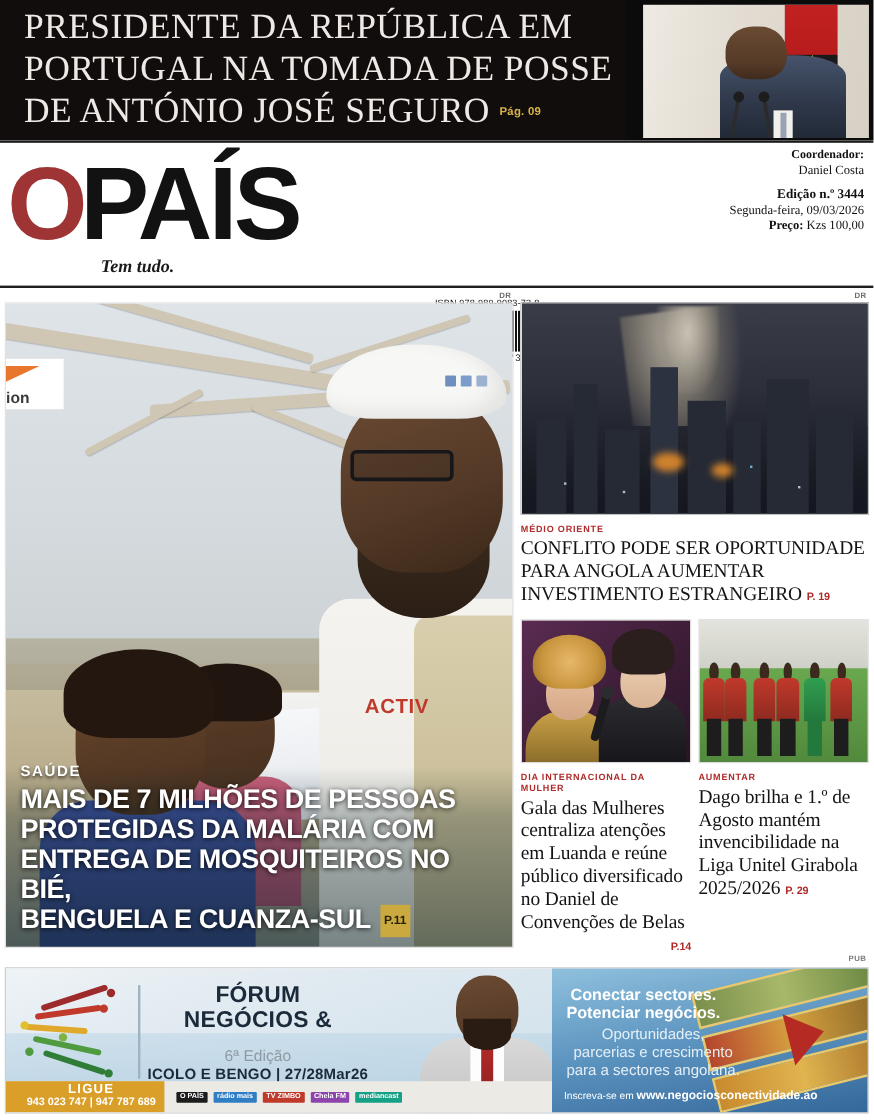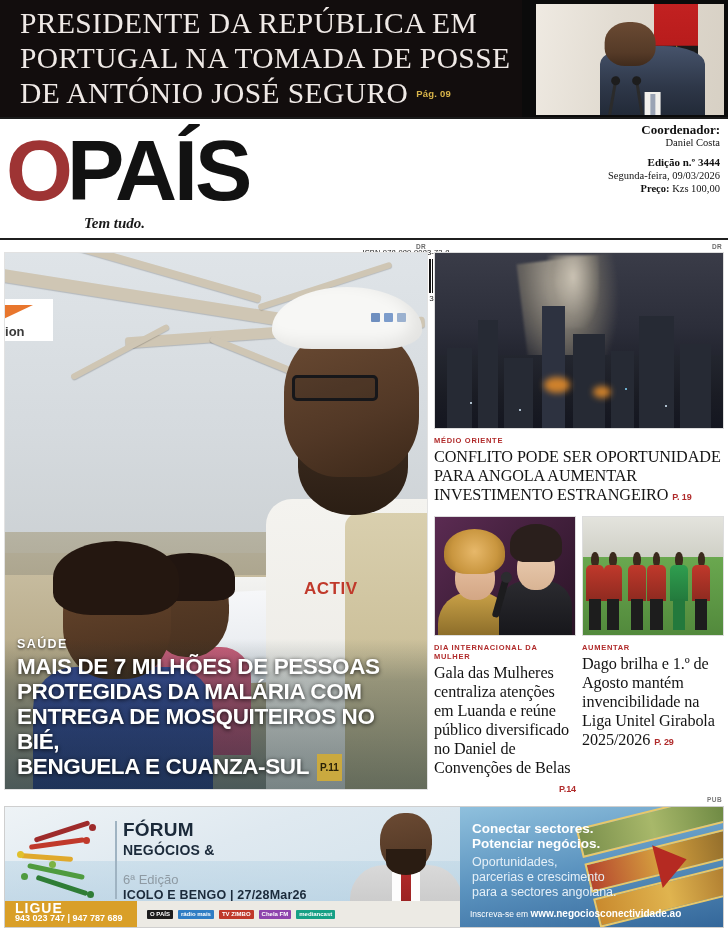--- a/index.html
+++ b/index.html
@@ -73,21 +73,21 @@
       letter-spacing:0.1px; color:#151515; margin-bottom:2px; }
   .bars { height:34px; width:154px; margin:0 auto;
       background:repeating-linear-gradient(90deg,
         #111 0 1px,#fff 1px 2px,#111 2px 4px,#fff 4px 5px,#111 5px 6px,#fff 6px 8px,
         #111 8px 9px,#fff 9px 11px,#111 11px 13px,#fff 13px 14px); }
   .bc-digits { font-family:"Liberation Sans", sans-serif; font-size:8px;
       color:#151515; margin-top:1px; letter-spacing:1px; }
 
   .info-block { position:absolute; right:8px; top:4px; text-align:right;
       font-family:"Liberation Serif", serif; color:#111; line-height:13px; }
-  .info-block .lbl { font-weight:700; font-size:13px; }
+  .info-block .lbl { font-weight:700; font-size:10px; }
   .info-block .val { font-size:10.5px; }
   .info-block .gap { height:7px; }
   .ed { font-weight:700; font-size:11px; }
   .dt { font-size:10.5px; }
   .pr { font-size:10.5px; }
   .pr b { font-weight:700; }
 
   .social-rule { position:absolute; left:442px; right:8px; top:196px; height:1px; background:#b9b9b9; }
   .social { position:absolute; right:8px; top:200px; text-align:right;
       font-family:"Liberation Sans", sans-serif; }
@@ -251,53 +251,53 @@
   .pl .s { position:absolute; bottom:0; left:16%; width:68%; height:40%; background:#1d1d1d; }
   .pl .h { position:absolute; top:0; left:30%; width:40%; height:20%;
       background:#3b2a1d; border-radius:50%; }
   .pl.gk .t { background:linear-gradient(180deg,#2f9e4f 0%,#23793c 100%); }
   .pl.gk .s { background:#23793c; }
 
   
   .pub { position:absolute; right:6px; top:796px; font-family:"Liberation Sans", sans-serif;
       font-size:6.5px; font-weight:700; color:#7a7a7a; letter-spacing:0.4px; }
   .ad { position:absolute; left:4px; right:4px; top:806px; height:122px;
-      border:1px solid #cfcfcf; display:flex; overflow:hidden; background:#fff; }
+      border:1px solid #cfcfcf; display:flex; overflow:hidden; background:#fff;text-align:center; }
   .ad-left { width:455px; position:relative; overflow:hidden;
       background:linear-gradient(160deg,#eef3f6 0%,#dfe9f0 40%,#cfe0ea 100%); }
   .ad-water { position:absolute; left:0; bottom:18px; width:100%; height:48px;
       background:linear-gradient(180deg,#bcd6e6 0%,#a8c8de 100%); opacity:.55; }
   .ad-logo { position:absolute; left:10px; top:14px; width:94px; height:84px; }
   .dotline { position:absolute; height:5px; border-radius:3px; }
   .dot { position:absolute; width:7px; height:7px; border-radius:50%; }
   .ad-title { position:absolute; left:118px; top:12px; }
   .ad-t1 { font-family:"Liberation Sans", sans-serif; font-weight:700; font-size:19px;
       color:#1b2a3a; line-height:21px; letter-spacing:0.2px; }
-  .ad-t2 { font-family:"Liberation Sans", sans-serif; font-weight:700; font-size:14px;
+  .ad-t2 { font-family:"Liberation Sans", sans-serif; font-weight:700; font-size:19px;
       color:#1b2a3a; line-height:21px; letter-spacing:0.2px; }
   .ad-ed { font-family:"Liberation Sans", sans-serif; font-size:13px; color:#8e9aa3;
       margin-top:11px; }
   .ad-loc { font-family:"Liberation Sans", sans-serif; font-weight:700; font-size:12.5px;
       color:#1b2a3a; margin-top:1px; letter-spacing:0.2px; }
   .ad-divider { position:absolute; left:110px; top:14px; width:2px; height:78px; background:#9fb3c2; }
   .ad-person { position:absolute; right:-4px; top:2px; width:118px; height:118px; }
   .apr-head { position:absolute; left:34px; top:4px; width:52px; height:58px;
       background:linear-gradient(170deg,#6b4a33 0%,#4e3523 100%); border-radius:46%; }
   .apr-beard { position:absolute; left:40px; top:40px; width:40px; height:26px;
       background:#2a1c12; border-radius:0 0 50% 50%; }
   .apr-suit { position:absolute; left:4px; top:56px; width:112px; height:62px;
       background:linear-gradient(180deg,#d9d9d9 0%,#c3c3c3 100%); border-radius:34px 34px 0 0; }
   .apr-shirt { position:absolute; left:46px; top:58px; width:28px; height:60px; background:#fdfdfd; }
   .apr-tie { position:absolute; left:55px; top:62px; width:10px; height:52px;
       background:linear-gradient(180deg,#b02a2a 0%,#8d1f1f 100%); }
   .ad-strip { position:absolute; left:0; bottom:0; width:100%; height:26px;
       background:#eceae4; display:flex; align-items:center; }
   .ligue { width:132px; height:26px; background:#d99f28; color:#fff;
       font-family:"Liberation Sans", sans-serif; padding:2px 0 0 10px; }
-  .ligue .l1 { font-size:14px; font-weight:700; letter-spacing:1px; line-height:10px; }
+  .ligue .l1 { font-size:11px; font-weight:700; letter-spacing:1px; line-height:10px; }
   .ligue .l2 { font-size:9px; font-weight:700; line-height:11px; }
   .sponsors { flex:1; display:flex; align-items:center; gap:5px; padding-left:10px; }
   .sp { height:9px; border-radius:1px; font-family:"Liberation Sans", sans-serif;
       font-size:6px; color:#fff; font-weight:700; line-height:9px; padding:0 3px; }
   .ad-right { flex:1; position:relative; overflow:hidden;
       background:linear-gradient(160deg,#6fa6cc 0%,#4e87b4 45%,#2f6595 100%); }
   .adr-sky { position:absolute; inset:0;
       background:linear-gradient(170deg,#8fc0dd 0%,#5b93bf 50%,#34679a 100%); }
   .adr-h1 { position:absolute; left:12px; top:14px; font-family:"Liberation Sans", sans-serif;
       font-weight:700; font-size:13.5px; color:#fff; line-height:15px; }

